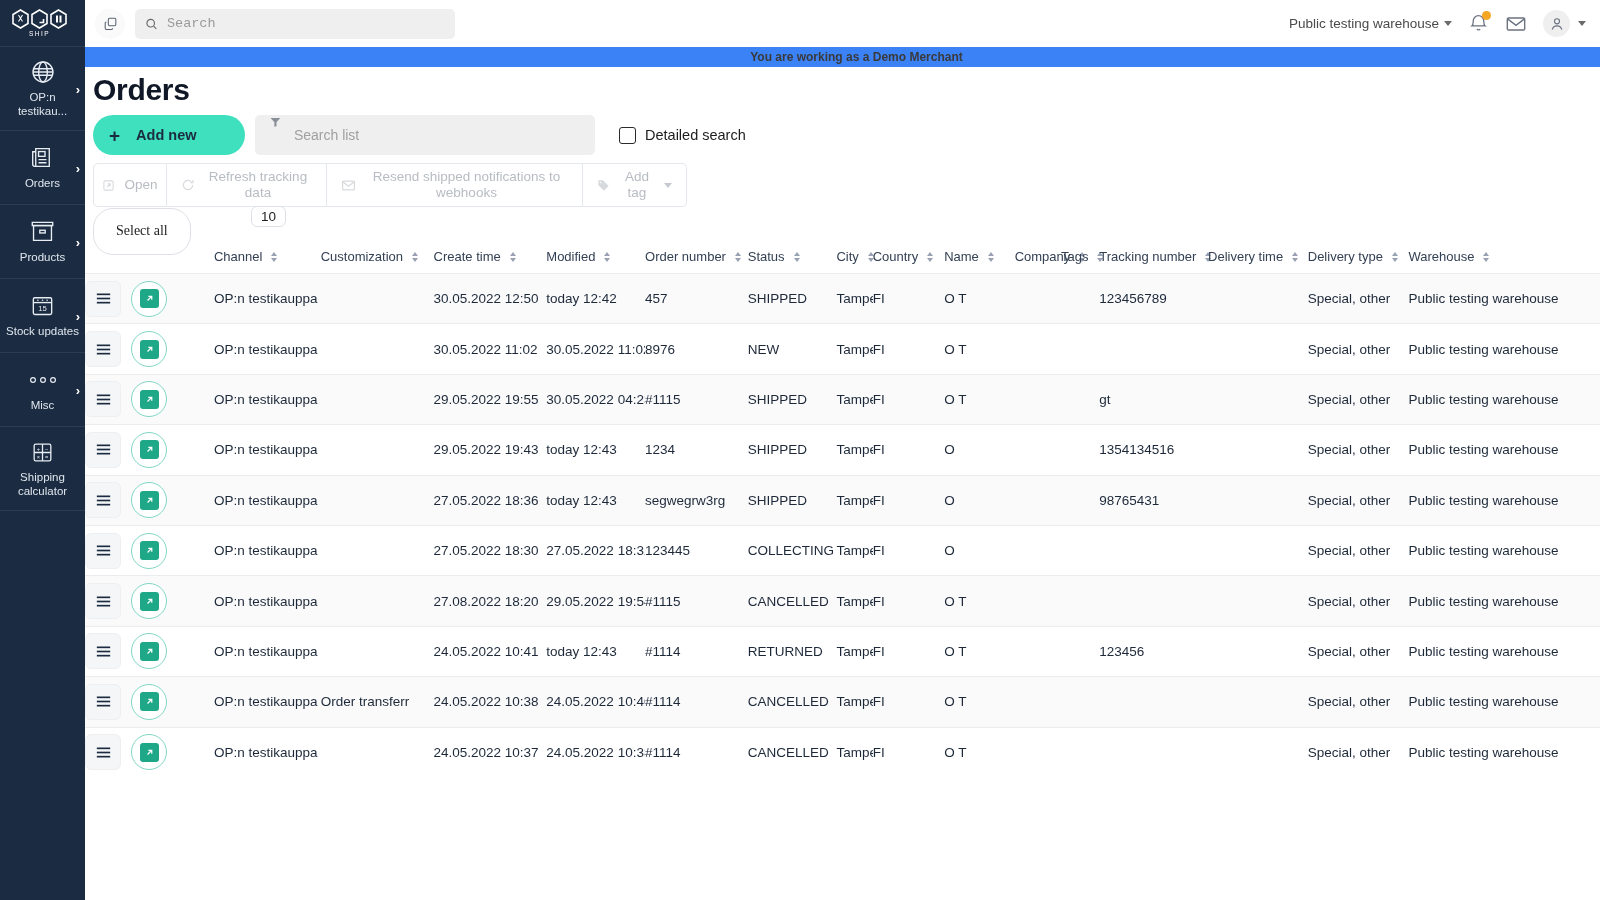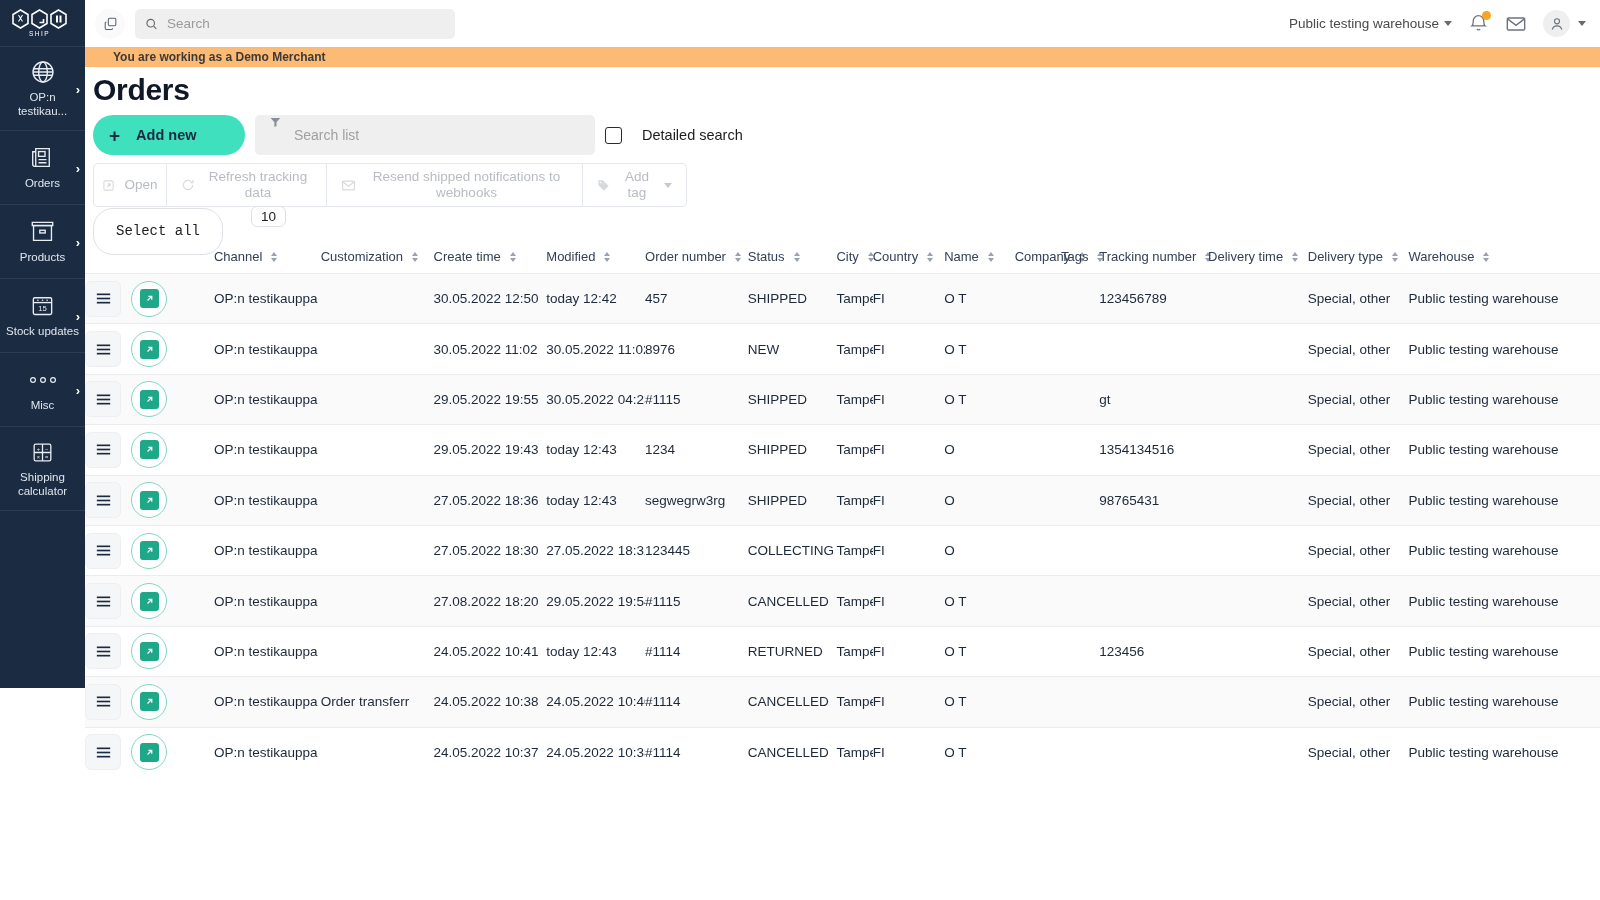--- a/index.html
+++ b/index.html
@@ -6,21 +6,21 @@
   html, body {
     width: 1600px; height: 900px;
     font-family: "Liberation Sans", sans-serif;
     background: #ffffff;
     overflow: hidden;
   }
   .app { position: relative; width: 1600px; height: 900px; display: flex; }
 
   
   .sidebar {
-    width: 85px; height: 688px;
+    width: 85px; height: 900px;
     background: #1B2B41;
     color: #E8EDF3;
     display: flex; flex-direction: column;
     flex: 0 0 85px;
   }
   .logo-box {
     height: 47px; display: flex; align-items: center; justify-content: center;
     border-bottom: 1px solid #2b3c53;
   }
   .logo-svg { display:block; }
@@ -55,21 +55,21 @@
     width: 30px; height: 30px; border-radius: 50%;
     display:flex; align-items:center; justify-content:center;
     background: #fafafa; margin-right: 10px; cursor:pointer;
   }
   .search-wrap {
     width: 320px; height: 30px; background: #EFEFEF; border-radius: 5px;
     display: flex; align-items: center; padding: 0 10px; gap: 9px;
   }
   .search-wrap input {
     border: none; outline: none; background: transparent;
-    font-size: 13.5px; font-family: Liberation Sans, sans-serif; color: #333; width: 100%;
+    font-size: 13.5px; font-family: Liberation Mono, monospace; color: #333; width: 100%;
   }
   .search-wrap input::placeholder { color: #9a9a9a; }
   .topbar-right {
     margin-left: auto; display: flex; align-items: center; gap: 16px;
   }
   .wh-select {
     font-size: 13.5px; color: #4a4a4a; display: flex; align-items: center; gap: 5px;
     cursor: pointer;
   }
   .caret-dn { width:0;height:0;border-left:4px solid transparent;border-right:4px solid transparent;border-top:5px solid #6b6b6b; }
@@ -78,22 +78,22 @@
     position: absolute; right: -2px; top: -2px; width: 9px; height: 9px;
     background: #F5A623; border-radius: 50%;
   }
   .avatar-btn {
     width: 27px; height: 27px; border-radius: 50%; background: #EFEFEF;
     display: flex; align-items: center; justify-content: center; cursor:pointer;
   }
 
   
   .demo-banner {
-    height: 20px; background: #fdba74; color: #3a3a3a;
-    font-size: 12px; font-weight: bold; display:flex; align-items:center; padding-left:28px;
+    height: 20px; background: #3b82f6; color: #3a3a3a;
+    font-size: 12px; font-weight: bold; display:flex; align-items:center; justify-content:center;padding-left:28px;
   }
 
   
   .page-title {
     font-size: 30px; font-weight: bold; color: #101828;
     padding: 6px 0 4px 8px; letter-spacing: -0.3px;
   }
 
   
   .toolbar { display: flex; align-items: center; gap: 10px; padding: 4px 10px 0 8px; }
@@ -113,21 +113,21 @@
   .dd-caret { width:0;height:0;border-left:4.5px solid transparent;border-right:4.5px solid transparent;border-top:5.5px solid #9a9a9a; }
   .searchlist {
     height: 40px; width: 340px; background: #EFEFEF; border-radius: 5px;
     display: flex; gap: 12px; padding: 0 14px;
   }
   .searchlist input {
     border:none;outline:none;background:transparent;font-size:14px;font-family:inherit;color:#333;width:100%;
   }
   .searchlist input::placeholder { color: #a0a0a0; }
   .detailed {
-    display:flex; align-items:center; gap:20px; cursor:pointer;
+    display:flex; align-items:center; gap:9px; margin-left: 14px; cursor:pointer;
     font-size: 14.5px; color: #1d1d1d;
   }
   .chkbox { width:17px;height:17px;border:1.8px solid #2b2b2b;border-radius:3px;background:#fff; }
   .toolbar-right { margin-left: auto; display: flex; gap: 12px; }
   .btn-pill.wide { min-width: 148px; }
 
   
   .actionbar { display: flex; align-items: stretch; padding: 8px 10px 0 8px; gap: 0; }
   .act-btn {
     border: 1px solid #E4E7EB; background: #fff; color: #B8BCC2;
@@ -141,21 +141,21 @@
   .act-btn.b2 { width: 160px; }
   .act-btn.b3 { width: 256px; }
   .act-btn.b4 { width: 104px; border-radius: 0 5px 5px 0; gap: 6px; }
   .act-ico { opacity: 0.55; display:flex; }
 
   
   .selectall-row { position: relative; display:flex; align-items:center; padding: 6px 0 0 8px; height: 42px;}
   .selectall-btn {
     border: 1px solid #DDE1E6; background: #fff; border-radius: 20px;
     height: 47px; padding: 0 22px; font-size: 14px; color: #1d1d1d;
-    display:flex; align-items:center; cursor:pointer; font-family: Liberation Mono, monospace;
+    display:flex; align-items:center; cursor:pointer; font-family: Liberation Serif, serif;
   }
   .count-badge {
     position: absolute; left: 166px; top: -1px;
     border: 1px solid #DDE1E6; background: #fff; border-radius: 6px;
     padding: 2px 9px; font-size: 13.5px; color: #1d1d1d;
   }
 
   
   .table-scroll { width: 1515px; overflow: hidden; }
   table.orders { border-collapse: collapse; width: 1515px; table-layout: fixed; }

